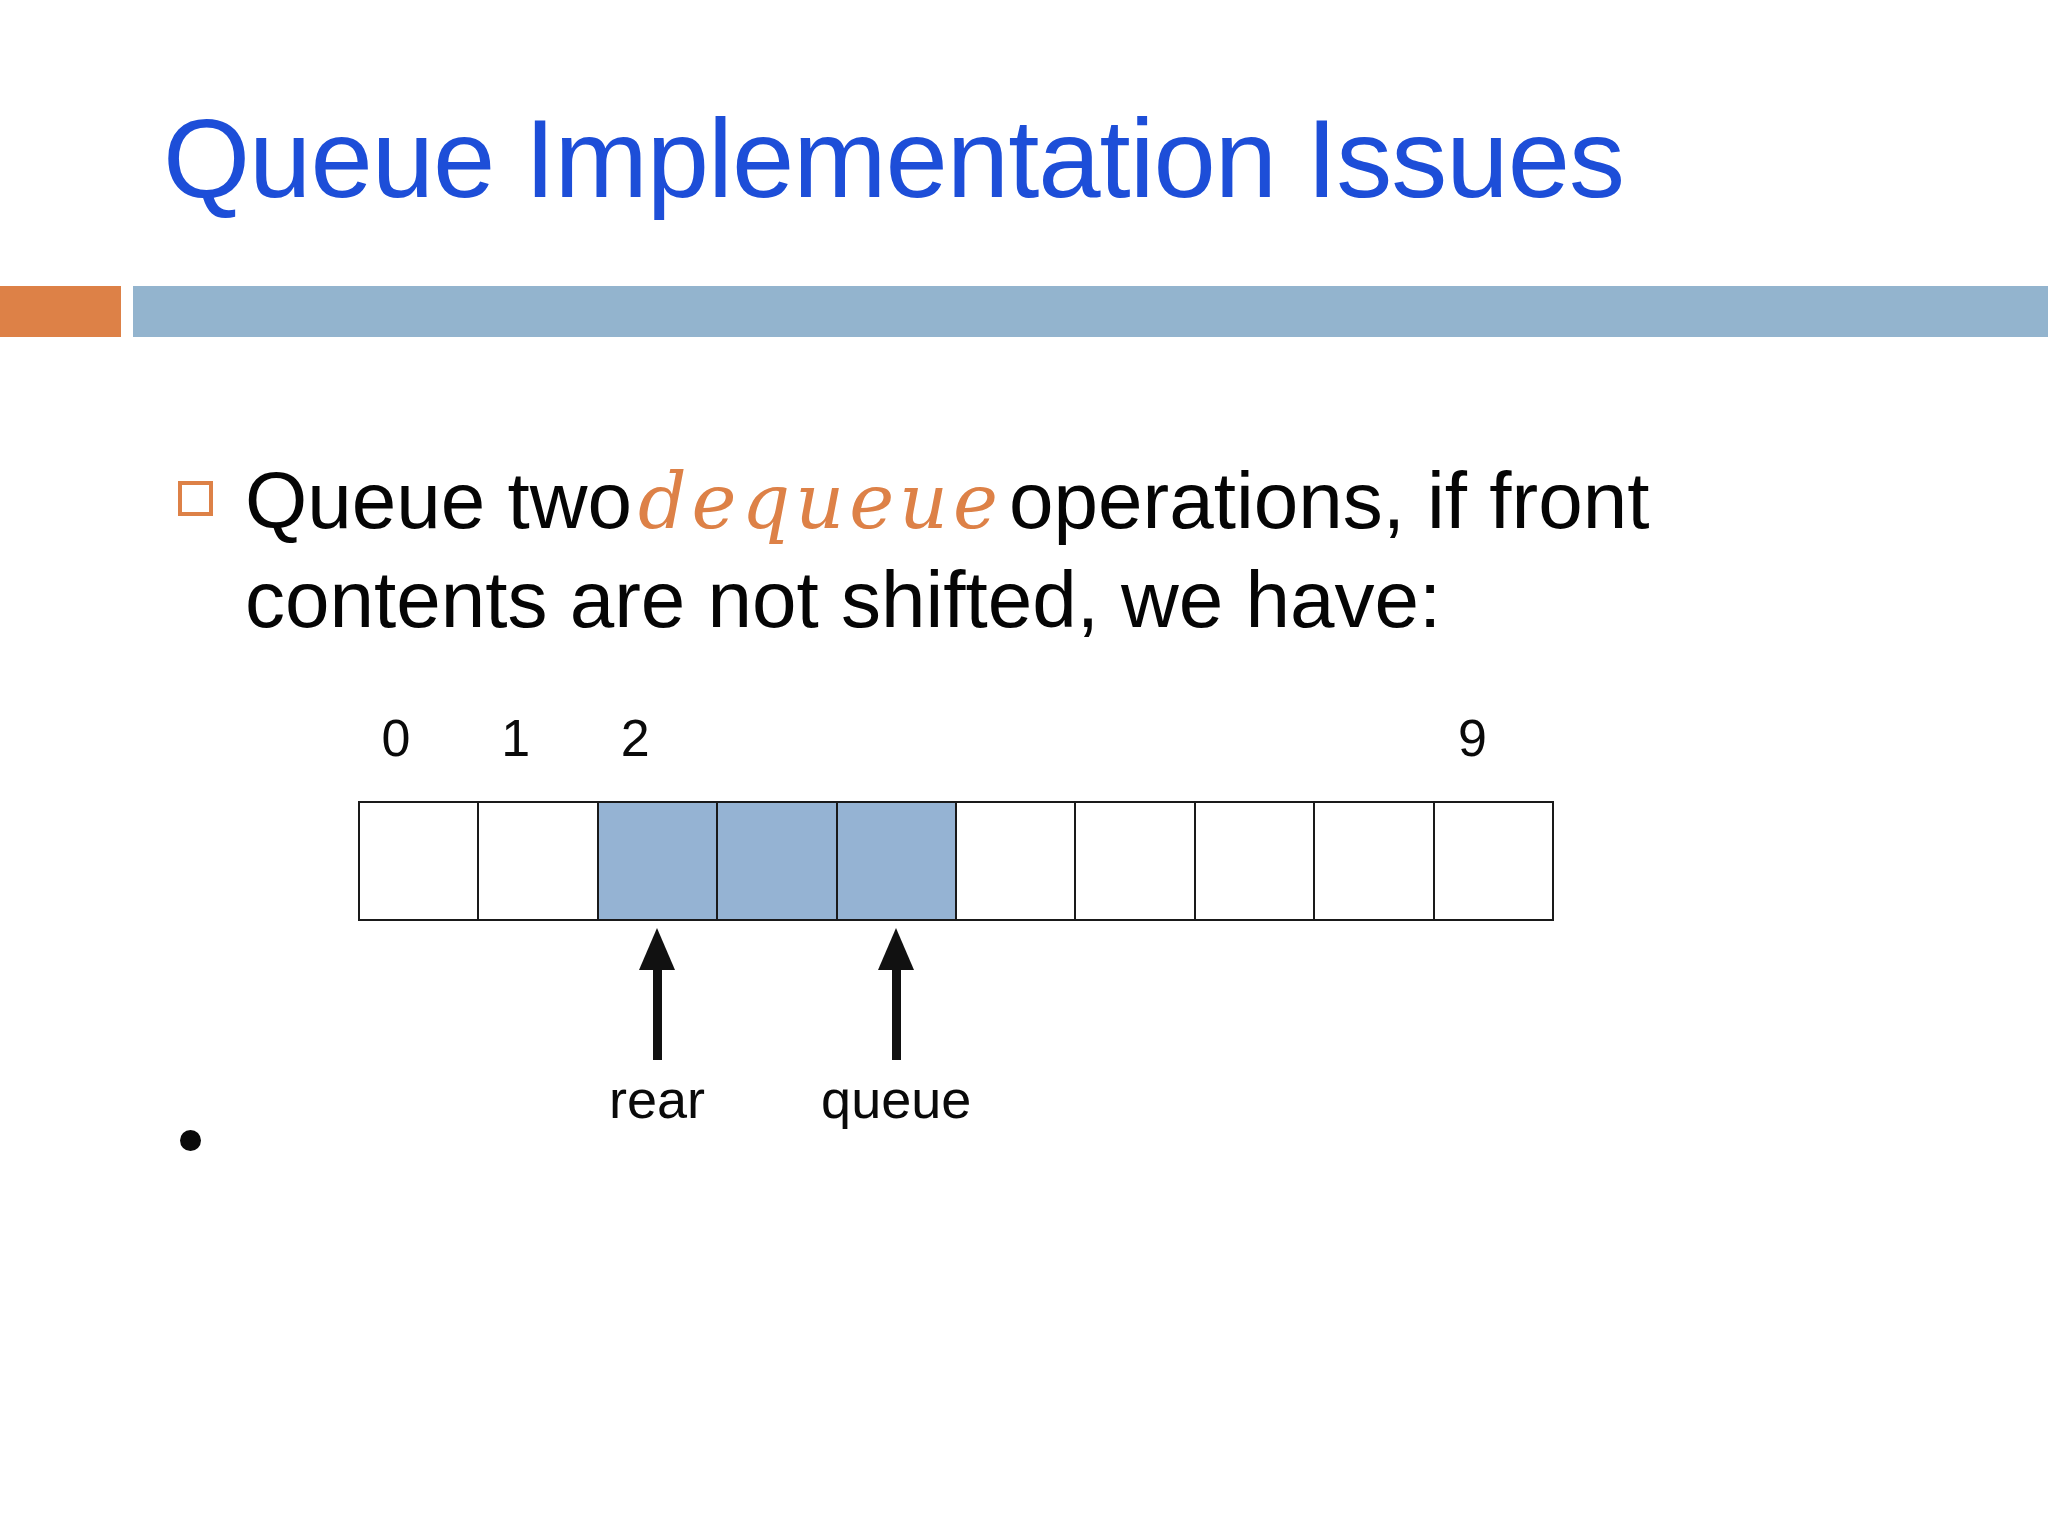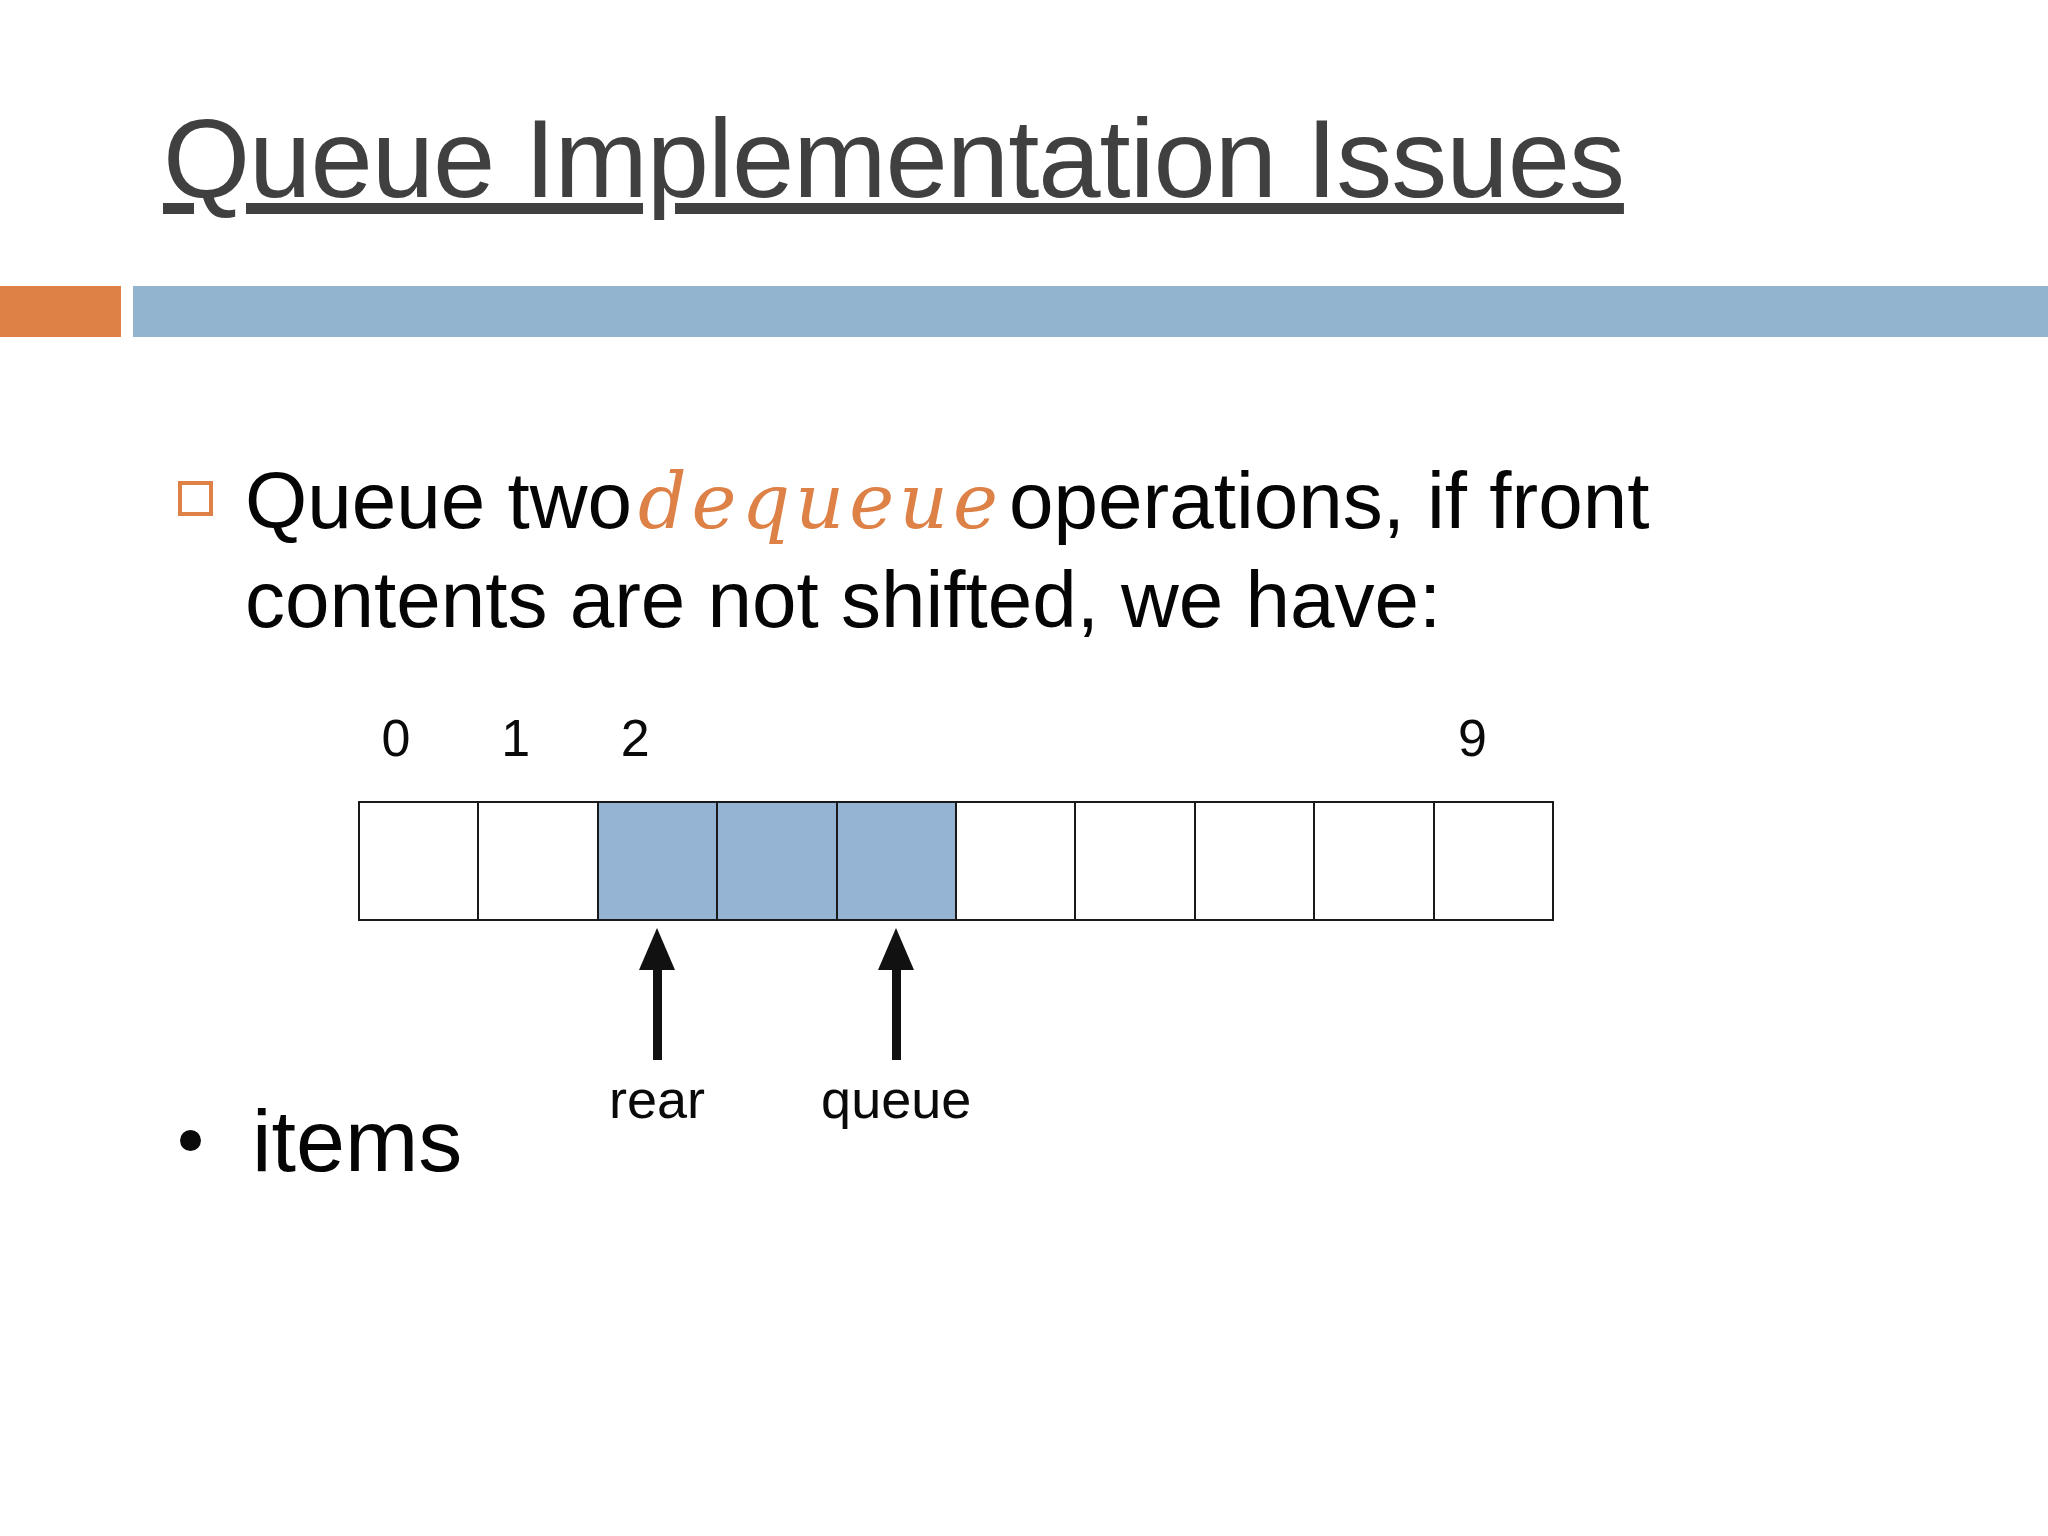--- a/index.html
+++ b/index.html
@@ -87,21 +87,21 @@
   .b2-text{
     position:absolute;left:252px;top:1087px;width:1700px;
     font-size:88px;line-height:107px;color:#050505;
   }
 </style>
 </head>
 <body>
 
 <div id="slide">
 
-  <div class="title" style="color: #404040; text-decoration: underline;">Queue Implementation Issues</div>
+  <div class="title" style="color: #1d4ed8;">Queue Implementation Issues</div>
 
   <div class="bar-orange" style="background: rgb(221, 129, 71);"></div>
   <div class="bar-blue" style="background: rgb(147, 180, 206);"></div>
 
   <div class="b1-marker"></div>
   <div class="b1-text">
     <div><span>Queue two</span><span class="script-word">dequeue</span><span>operations, if front</span></div>
     <div>contents are not shifted, we have:</div>
   </div>
 
@@ -133,16 +133,15 @@
         <div class="pointer" style="left: 468.2px;">
           <div class="arrow-head"></div>
           <div class="arrow-shaft"></div>
           <div class="pointer-label">queue</div>
         </div>
       </div>
   </div>
 
   <div class="b2-marker"></div>
   <div class="b2-text">
-    <div>items</div>
   </div>
 
 </div>
 
 </body></html>

